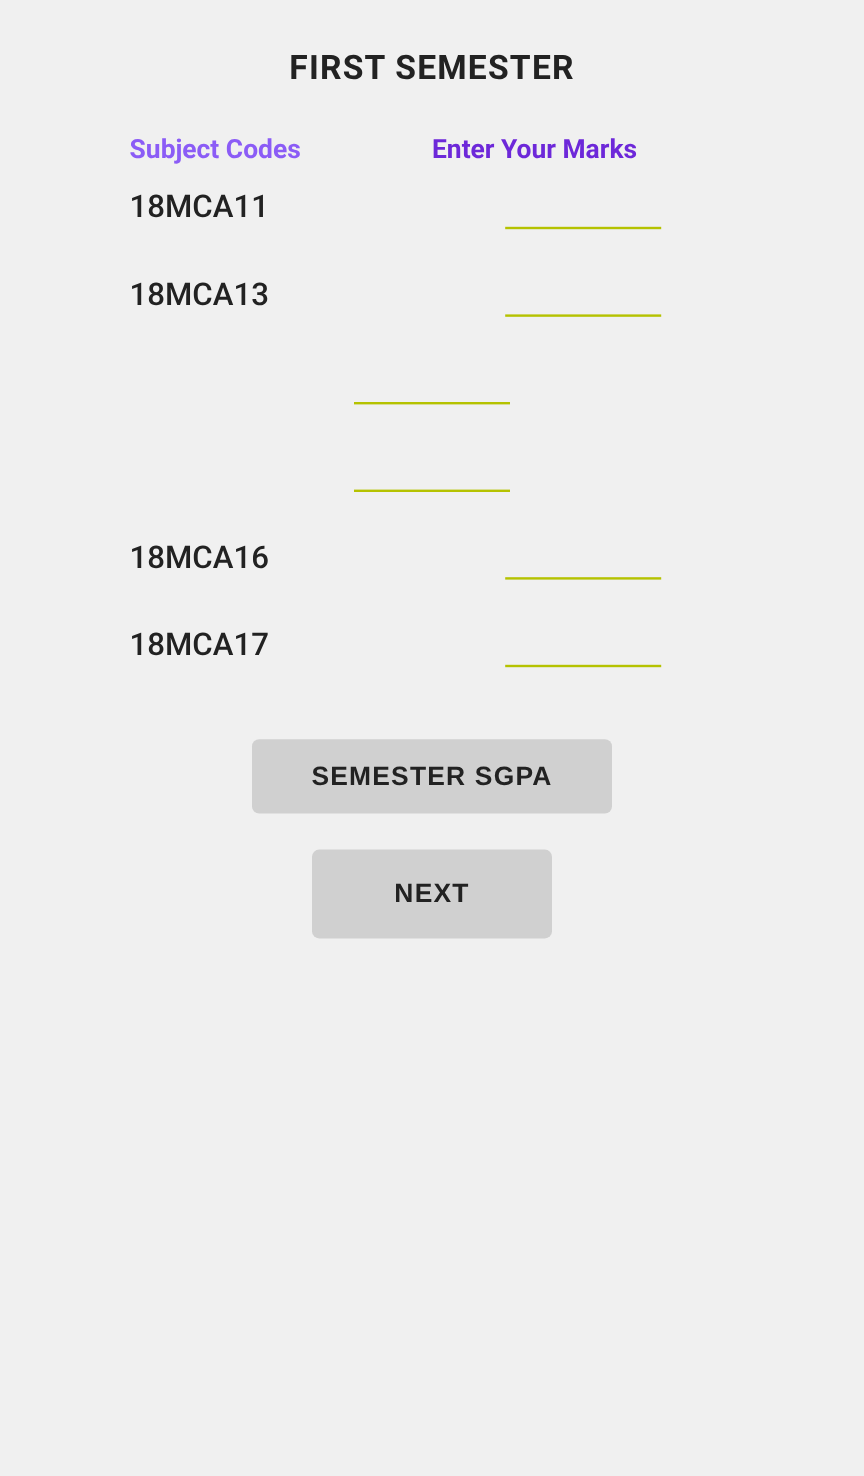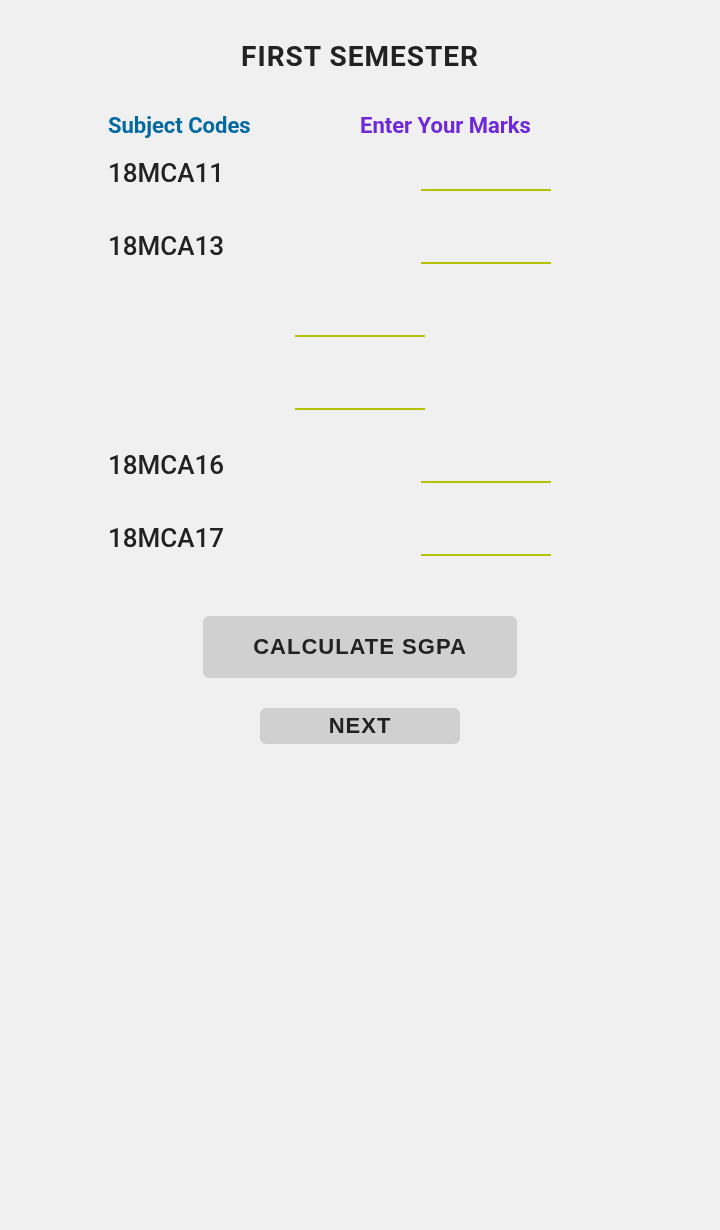--- a/index.html
+++ b/index.html
@@ -42,21 +42,21 @@
       display: flex;
       flex-direction: row;
       justify-content: space-between;
       padding: 0 40px;
       margin-bottom: 20px;
     }
 
     .col-subject-codes {
       font-size: 22px;
       font-weight: bold;
-      color: #0369a1;
+      color: #8b5cf6;
       flex: 1;
     }
 
     .col-enter-marks {
       font-size: 22px;
       font-weight: bold;
       color: #6d28d9;
       flex: 1;
       text-align: left;
     }
@@ -113,21 +113,21 @@
       color: #222;
       cursor: pointer;
       letter-spacing: 1px;
       min-width: 250px;
     }
 
     .btn-next {
       background-color: #d0d0d0;
       border: none;
       border-radius: 6px;
-      padding: 5px 60px;
+      padding: 24px 60px;
       font-size: 22px;
       font-weight: bold;
       color: #222;
       cursor: pointer;
       letter-spacing: 1px;
       min-width: 200px;
     }
   </style>
 </head>
 <body>
@@ -177,17 +177,17 @@
 
   <div class="subject-row">
     <div class="subject-code-label">18MCA17</div>
     <div class="marks-input-wrapper">
       <input class="marks-input" type="text" value="" style="">
     </div>
   </div>
 
 
   <div class="button-section">
-    <button class="btn-calculate">CALCULATE SGPA</button>
+    <button class="btn-calculate">SEMESTER SGPA</button>
     <button class="btn-next">NEXT</button>
   </div>
 
 </div>
 
 </body></html>

